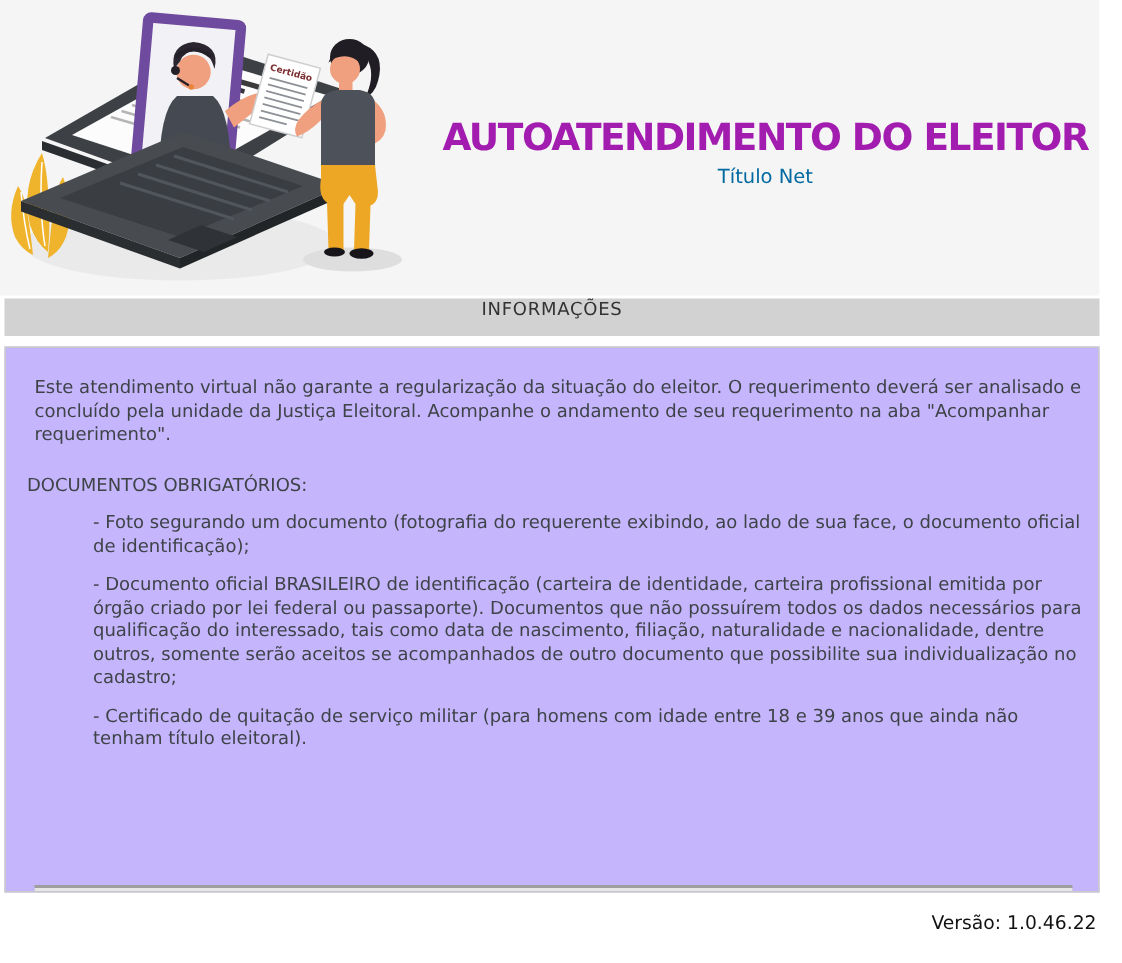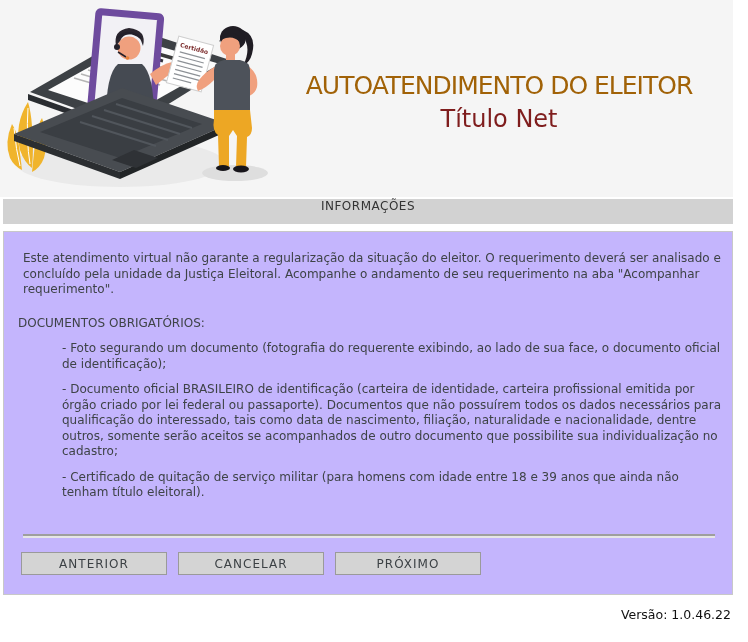--- a/index.html
+++ b/index.html
@@ -11,24 +11,24 @@
 
   
   .header { height:197px; background:#f5f5f5; display:flex; align-items:stretch; }
   .illustration { width:295px; height:197px; flex:none; }
   .illustration svg { display:block; width:295px; height:197px; }
   .titles {
     flex:1; display:flex; flex-direction:column; justify-content:center;
     align-items:center; padding-right:30px; padding-top:6px;
   }
   .app-title {
-    font-size:25px; font-weight:normal; color:#a16207;
+    font-size:25px; font-weight:bold; color:#a21caf;
     letter-spacing:-1px; white-space:nowrap;
   }
-  .app-subtitle { font-size:24px; color:#7f1d1d; margin-top:5px; }
+  .app-subtitle { font-size:13px; color:#0369a1; margin-top:5px; }
 
   
   .info-bar {
     margin:2px 0 0 3px; width:730px; height:25px; background:#d2d2d2;
     display:flex; align-items:flex-start; justify-content:center;
     font-size:12px; color:#333333; letter-spacing:0.5px; box-sizing:border-box;
   }
 
   
   .panel {
@@ -168,22 +168,17 @@
 
   <div class="panel">
     <div class="panel-body">
       <p class="intro">Este atendimento virtual não garante a regularização da situação do eleitor. O requerimento deverá ser analisado e concluído pela unidade da Justiça Eleitoral. Acompanhe o andamento de seu requerimento na aba "Acompanhar requerimento".</p>
       <p class="docs-heading">DOCUMENTOS OBRIGATÓRIOS:</p>
       <p class="bullet">- Foto segurando um documento (fotografia do requerente exibindo, ao lado de sua face, o documento oficial de identificação);</p>
       <p class="bullet">- Documento oficial BRASILEIRO de identificação (carteira de identidade, carteira profissional emitida por órgão criado por lei federal ou passaporte). Documentos que não possuírem todos os dados necessários para qualificação do interessado, tais como data de nascimento, filiação, naturalidade e nacionalidade, dentre outros, somente serão aceitos se acompanhados de outro documento que possibilite sua individualização no cadastro;</p>
       <p class="bullet">- Certificado de quitação de serviço militar (para homens com idade entre 18 e 39 anos que ainda não tenham título eleitoral).</p>
     </div>
     <div class="divider"></div>
-    <div class="button-row">
-      <button class="btn">ANTERIOR</button>
-      <button class="btn">CANCELAR</button>
-      <button class="btn">PRÓXIMO</button>
-    </div>
   </div>
 
   <div class="version">Versão: 1.0.46.22</div>
 
 </div>
 
 </body></html>

